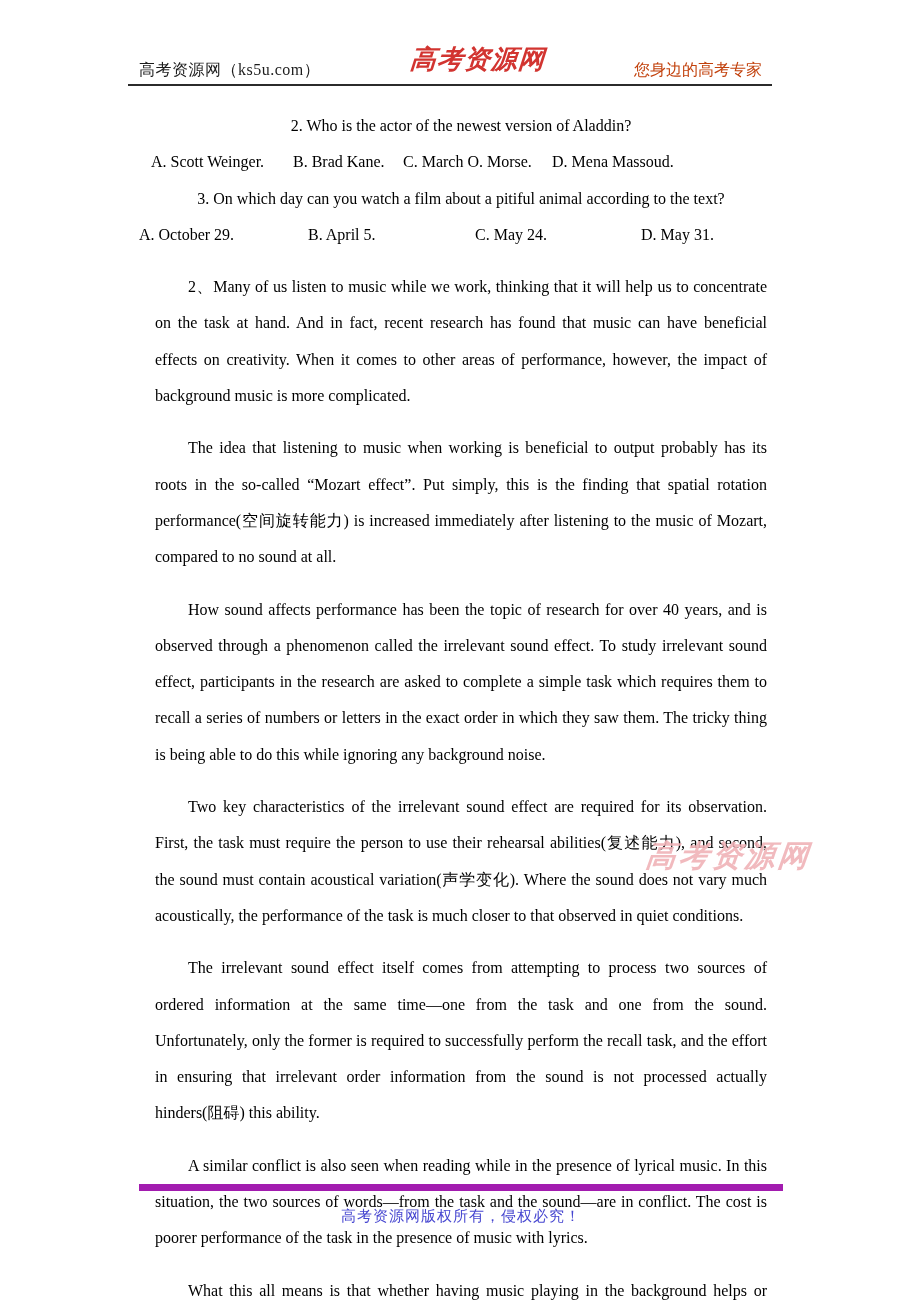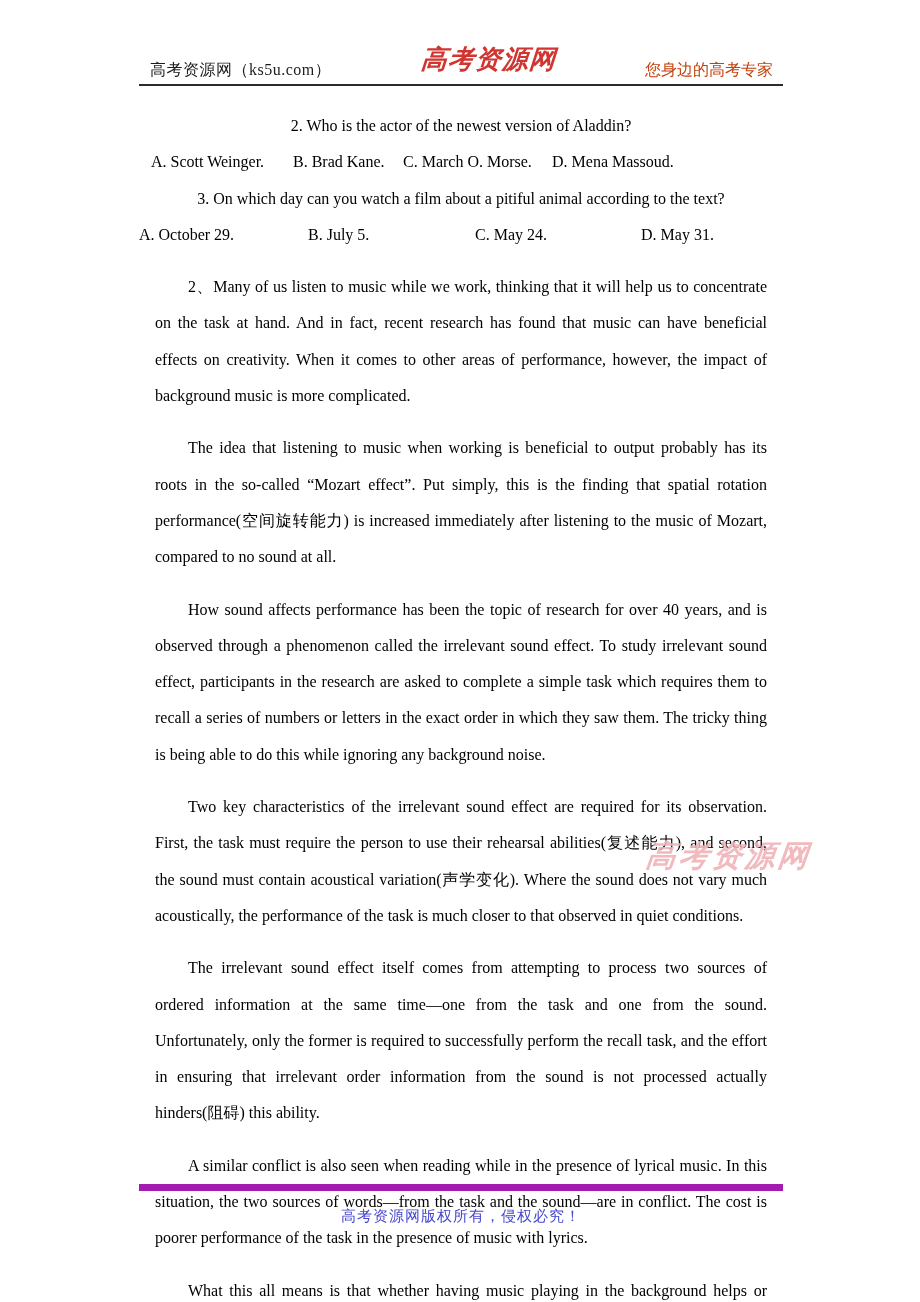--- a/index.html
+++ b/index.html
@@ -14,21 +14,21 @@
   }
   .page {
     position: absolute;
     inset: 0;
     background: #ffffff;
   }
 
   
   .header {
     position: absolute;
-    left: 139px;
+    left: 128px;
     top: 0;
     width: 644px;
     height: 86px;
     border-bottom: 2px solid #2b2b2b;
     display: flex;
     align-items: flex-end;
     justify-content: space-between;
     padding: 0 10px 3px 11px;
   }
   .header-left {
@@ -135,21 +135,21 @@
     <div class="opts opts-q2">
       <span>A. Scott Weinger.</span>
       <span>B. Brad Kane.</span>
       <span>C. March O. Morse.</span>
       <span>D. Mena Massoud.</span>
     </div>
 
     <div class="q-line">3. On which day can you watch a film about a pitiful animal according to the text?</div>
     <div class="opts opts-q3">
       <span>A. October 29.</span>
-      <span>B. July 5.</span>
+      <span>B. April 5.</span>
       <span>C. May 24.</span>
       <span>D. May 31.</span>
     </div>
 
     <p class="para">2、Many of us listen to music while we work, thinking that it will help us to concentrate on the task at hand. And in fact, recent research has found that music can have beneficial effects on creativity. When it comes to other areas of performance, however, the impact of background music is more complicated.</p>
     <p class="para">The idea that listening to music when working is beneficial to output probably has its roots in the so-called “Mozart effect”. Put simply, this is the finding that spatial rotation performance(空间旋转能力) is increased immediately after listening to the music of Mozart, compared to no sound at all.</p>
     <p class="para">How sound affects performance has been the topic of research for over 40 years, and is observed through a phenomenon called the irrelevant sound effect. To study irrelevant sound effect, participants in the research are asked to complete a simple task which requires them to recall a series of numbers or letters in the exact order in which they saw them. The tricky thing is being able to do this while ignoring any background noise.</p>
     <p class="para">Two key characteristics of the irrelevant sound effect are required for its observation. First, the task must require the person to use their rehearsal abilities(复述能力), and second, the sound must contain acoustical variation(声学变化). Where the sound does not vary much acoustically, the performance of the task is much closer to that observed in quiet conditions.</p>
     <p class="para">The irrelevant sound effect itself comes from attempting to process two sources of ordered information at the same time—one from the task and one from the sound. Unfortunately, only the former is required to successfully perform the  recall task, and the effort in ensuring that irrelevant order information from the sound is not processed actually hinders(阻碍) this ability.</p>
     <p class="para">A similar conflict is also seen when reading while in the presence of lyrical music. In this situation, the two sources of words—from the task and the sound—are in conflict. The cost is poorer performance of the task in the presence of music with lyrics.</p>

